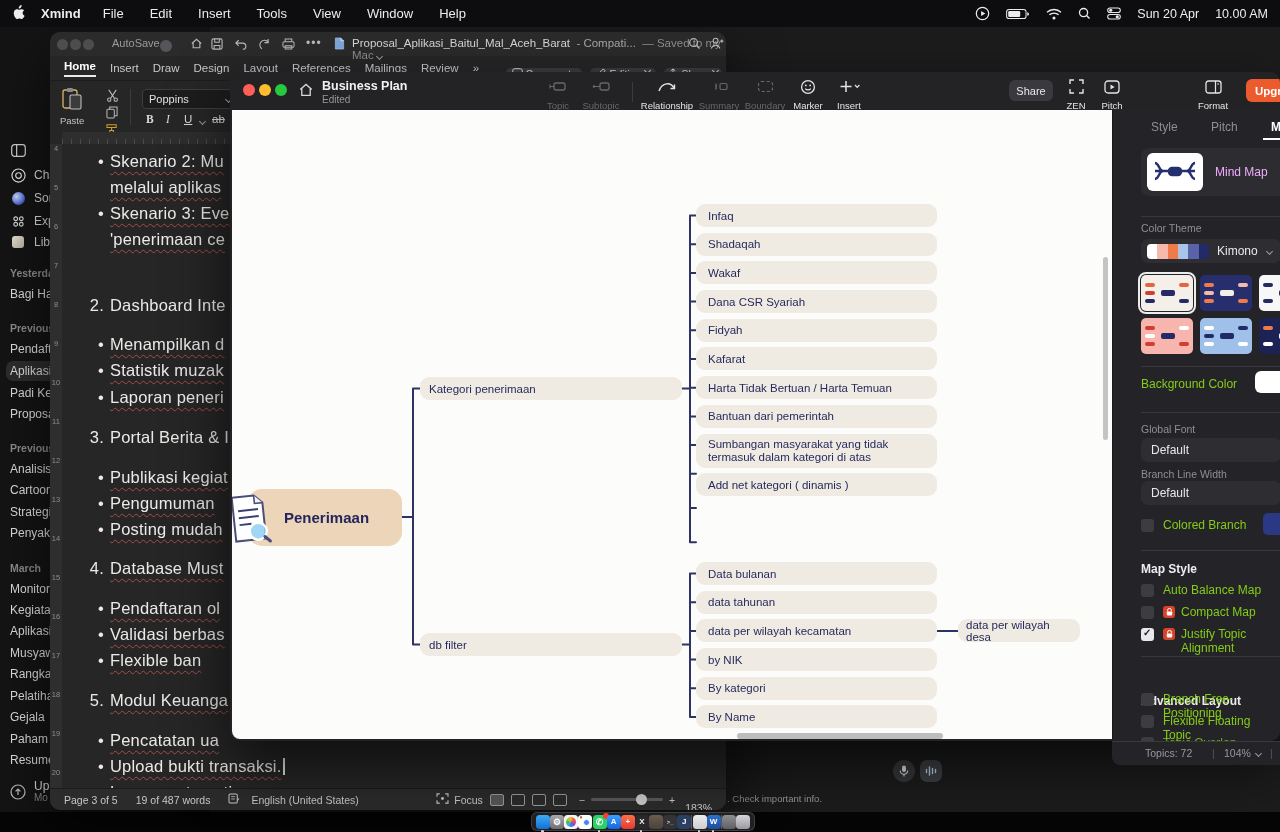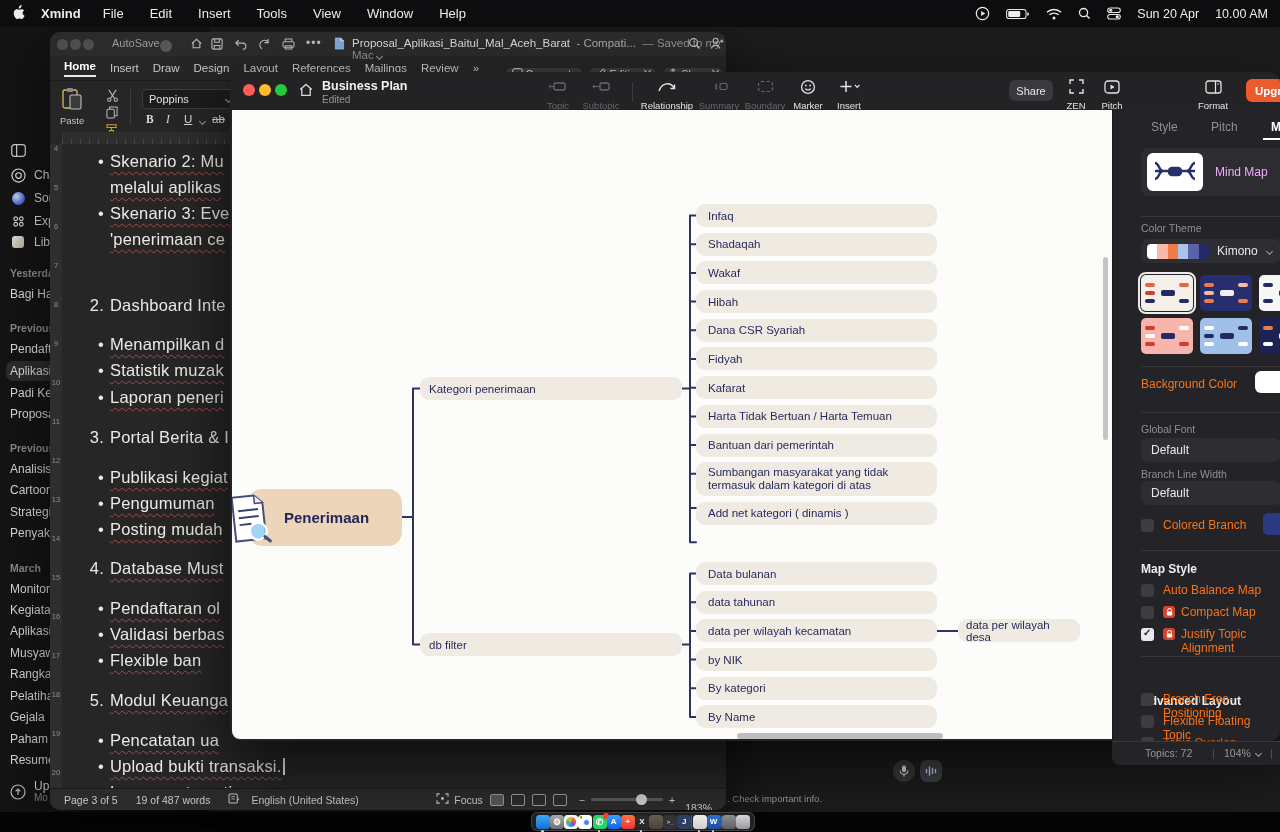--- a/index.html
+++ b/index.html
@@ -102,21 +102,21 @@
   
   #panel { position:absolute; left:882px; top:38px; width:168px; height:631px; background:#242428;
            border-left:1px solid #19191c; overflow:hidden; color:#e8e8ea; }
   .ptab { position:absolute; top:10px; font-size:12px; color:#8e8e93; }
   .ptab.on { color:#fff; font-weight:700; }
   .pcard { position:absolute; left:28px; top:38px; width:150px; height:48px; background:#2d2d31; border-radius:8px;
            display:flex; align-items:center; }
   .pthumb { width:56px; height:38px; background:#fff; border-radius:6px; margin-left:6px; position:relative; }
   .pdiv { position:absolute; left:28px; width:140px; height:1px; background:#38383c; }
   .plab { position:absolute; left:28px; font-size:10.5px; color:#8e8e93; }
-  .plab2 { position:absolute; left:28px; font-size:12px; color:#f97316; }
+  .plab2 { position:absolute; left:28px; font-size:12px; color:#84cc16; }
   .pbold { position:absolute; left:28px; font-size:12px; font-weight:700; color:#ededef; }
   .pselect { position:absolute; left:28px; width:140px; height:24px; background:#2e2e32; border-radius:7px;
              display:flex; align-items:center; font-size:12px; color:#e8e8e8; }
   .swatchstrip { display:flex; width:62px; height:15px; border-radius:4px; overflow:hidden; margin:0 8px 0 6px; }
   .swatchstrip i { flex:1; }
   .theme { position:absolute; width:52px; height:36px; border-radius:5px; }
   .theme.sel { outline:2px solid #ececec; outline-offset:1px; }
   .mini { position:absolute; border-radius:2px; }
   .cb { position:absolute; width:13px; height:13px; background:#3c3c41; border-radius:3px; }
   .cb.on { background:#e9e9ec; }
@@ -627,21 +627,20 @@
         <path d="M35 46l5 5" stroke="#4a4f7a" stroke-width="3" stroke-linecap="round"></path>
       </svg>
 
       <div class="t2" style="left:188px;top:267px">Kategori penerimaan</div>
       <div class="t2" style="left:188px;top:523px">db filter</div>
 
       <div class="col" style="left:464px;top:94px">
         <div class="t3">Infaq</div>
         <div class="t3">Shadaqah</div>
         <div class="t3">Wakaf</div>
-        <div class="t3">Hibah</div>
         <div class="t3">Dana CSR Syariah</div>
         <div class="t3">Fidyah</div>
         <div class="t3">Kafarat</div>
         <div class="t3">Harta Tidak Bertuan / Harta Temuan</div>
         <div class="t3">Bantuan dari pemerintah</div>
         <div class="t3 tall">Sumbangan masyarakat yang tidak termasuk dalam kategori di atas</div>
         <div class="t3">Add net kategori ( dinamis )</div>
       </div>
 
       <div class="col" style="left:464px;top:452px">

